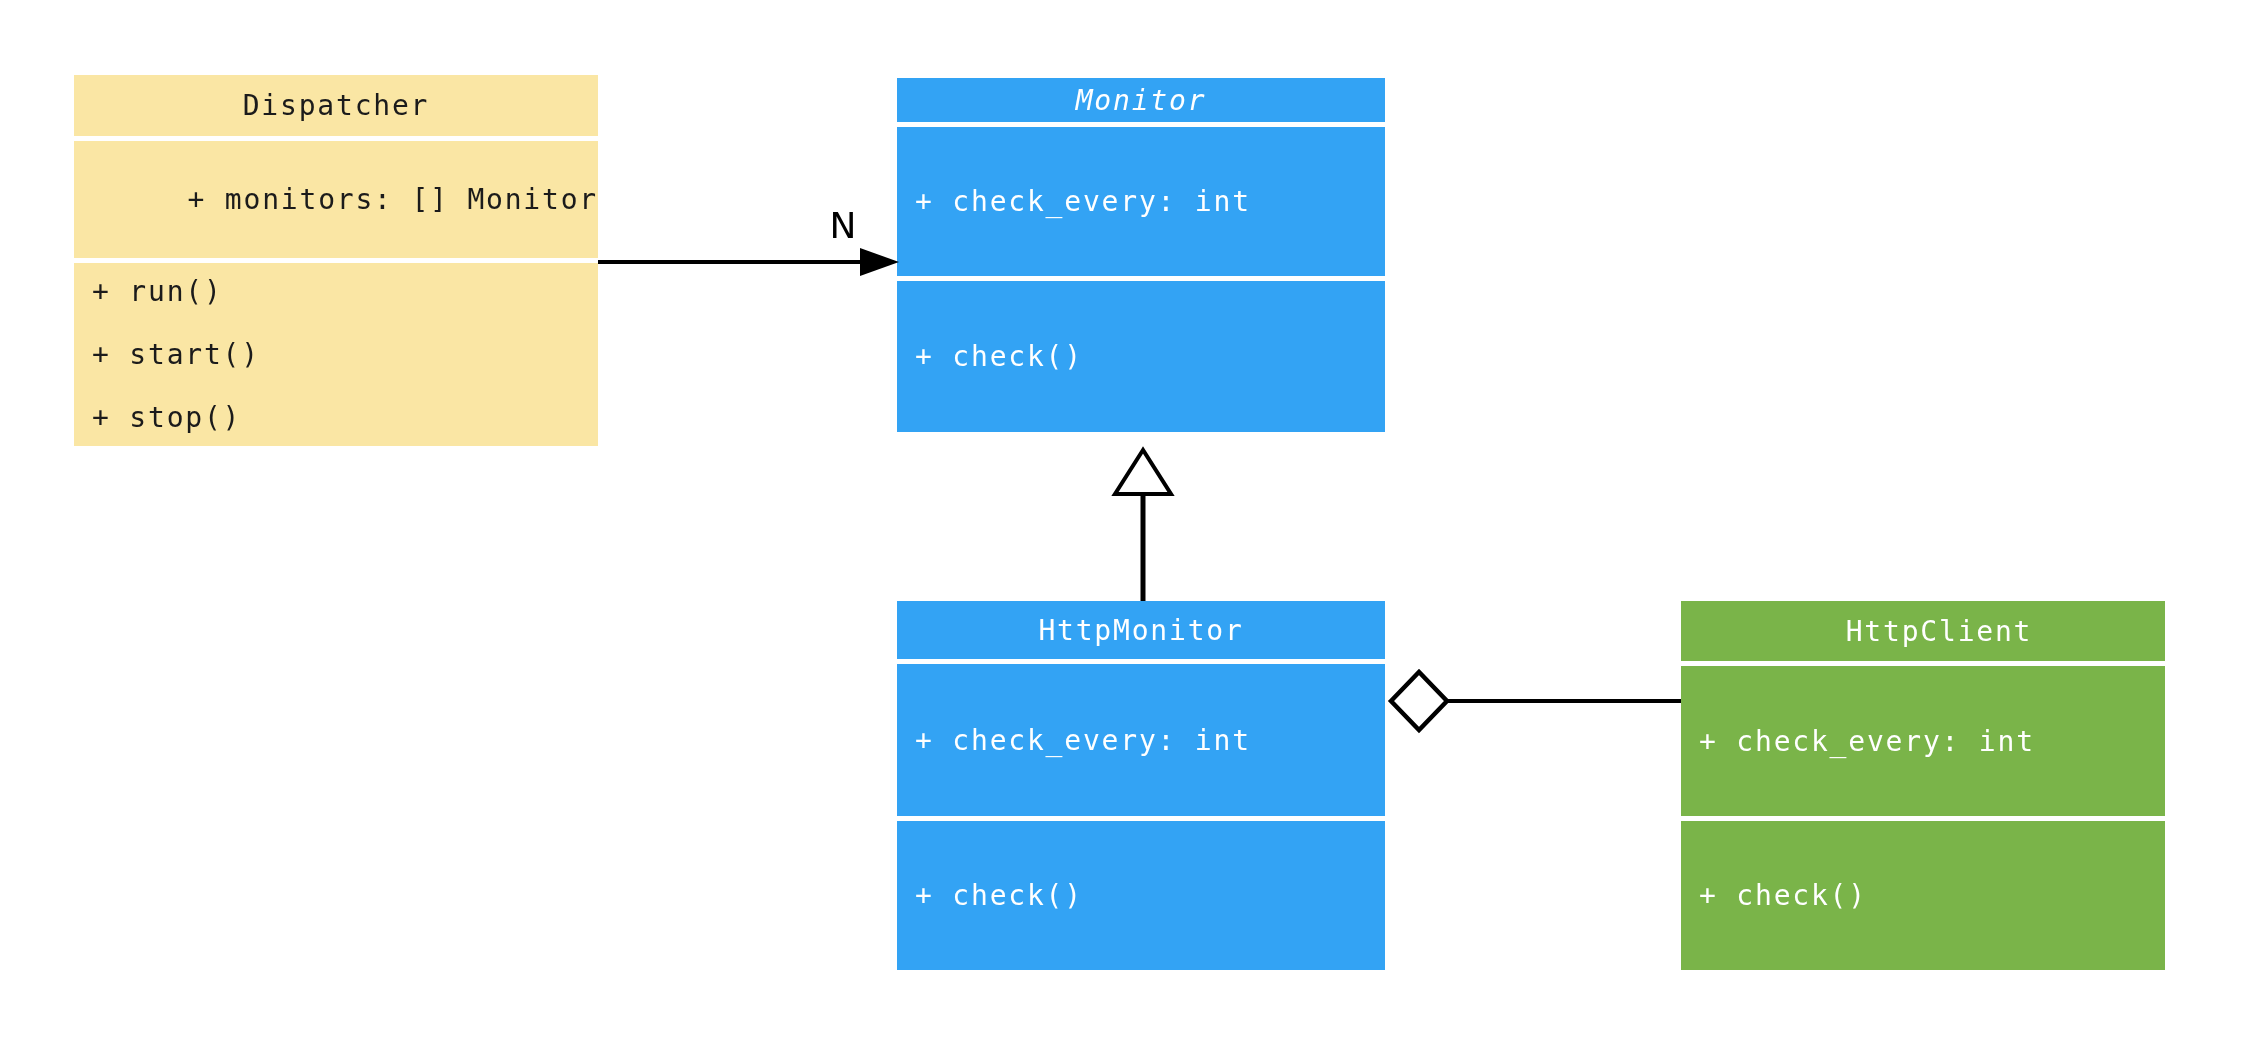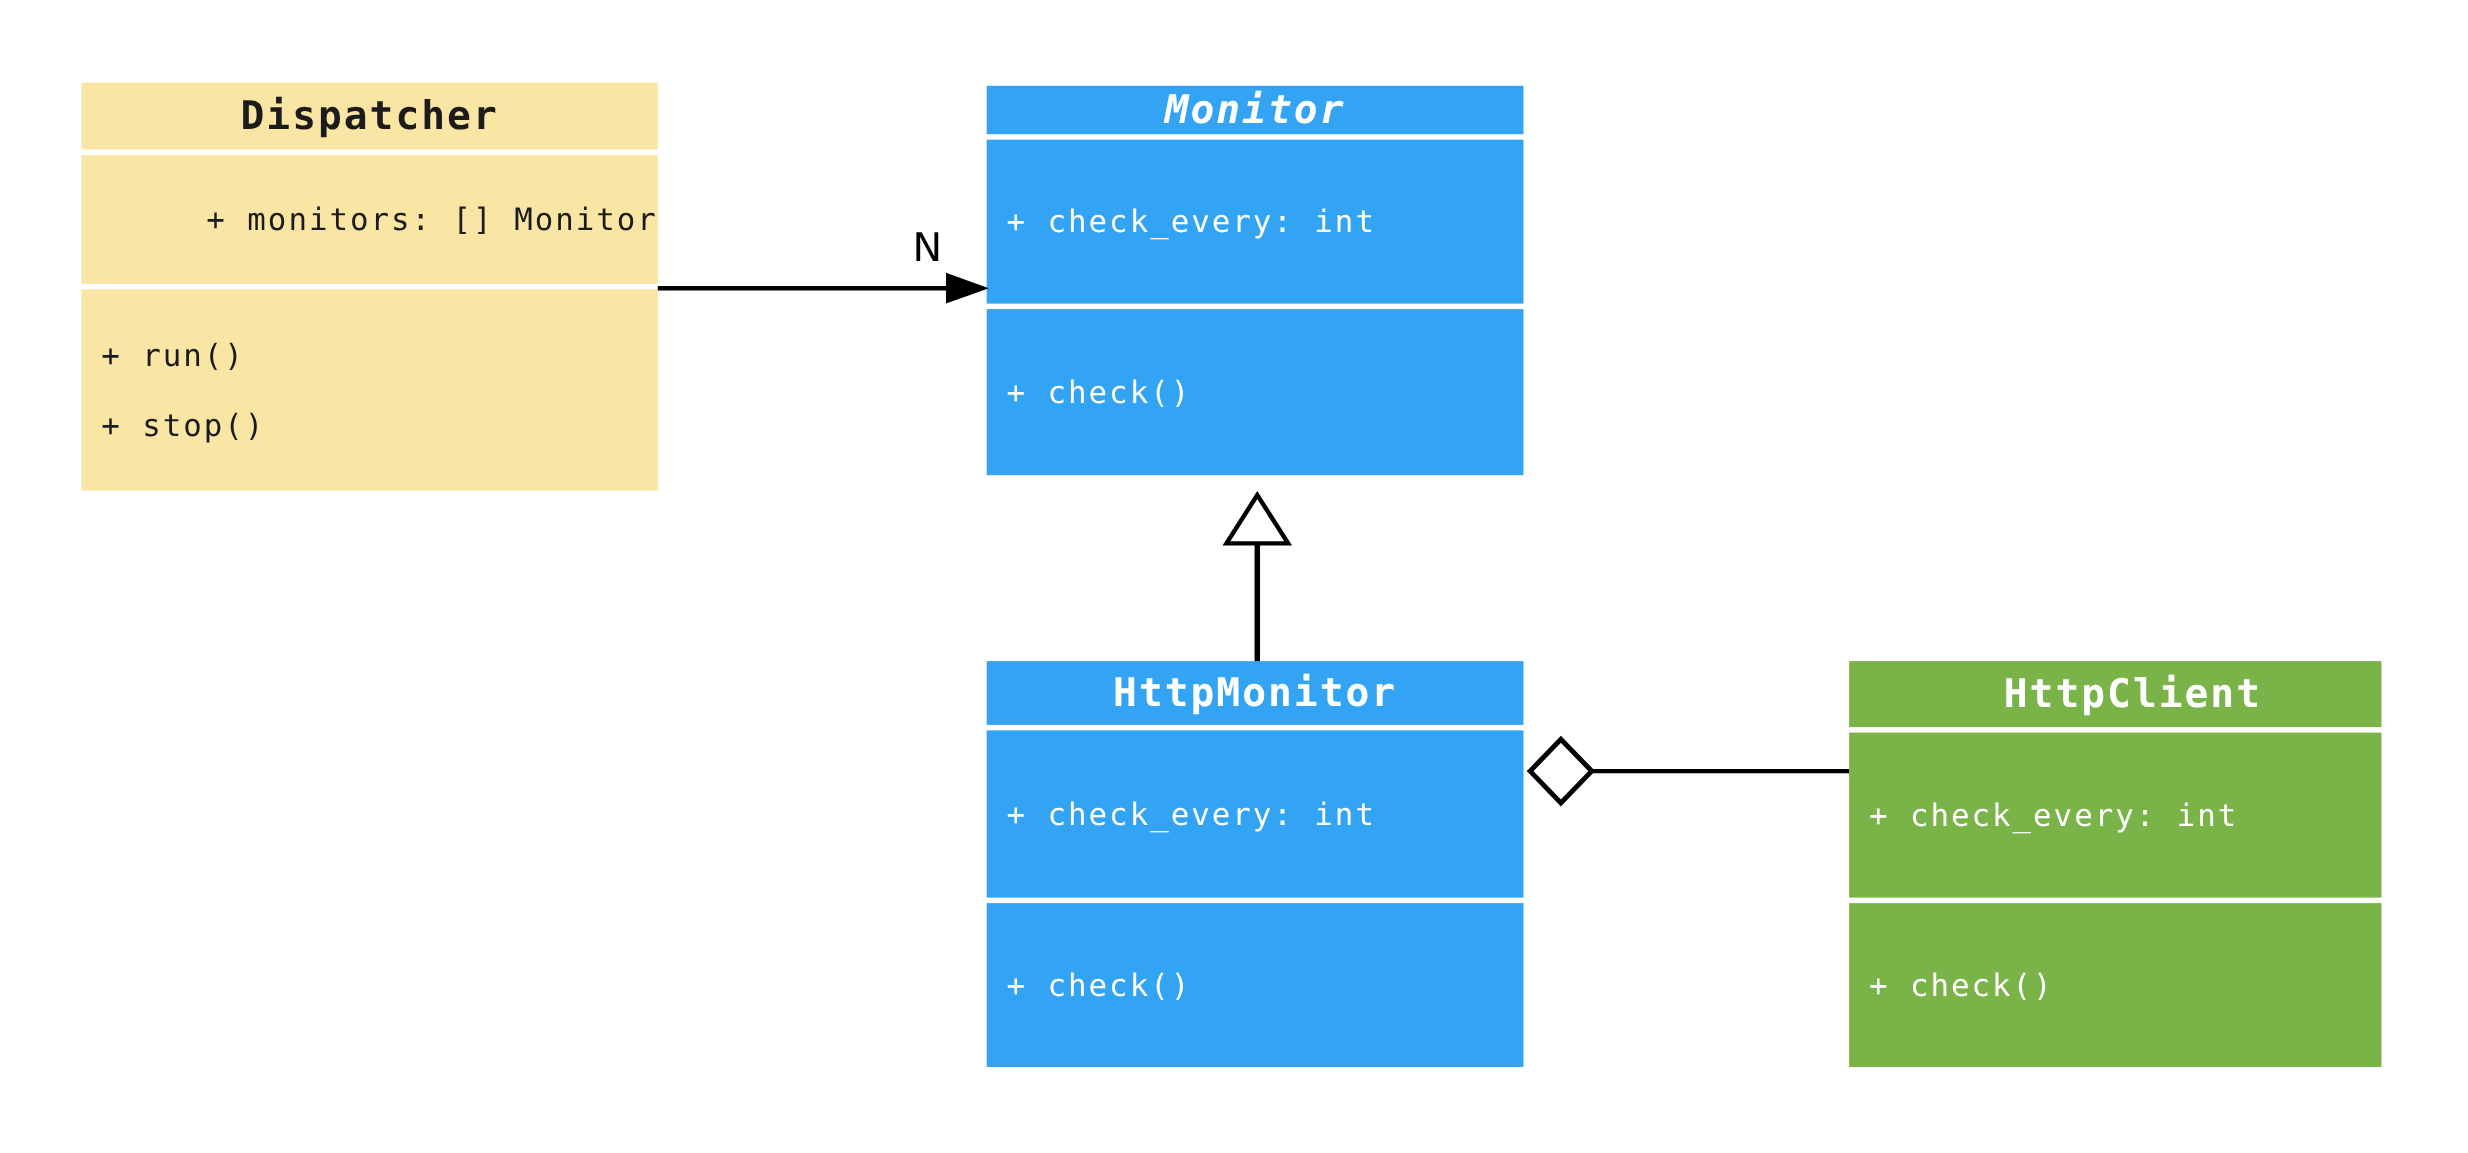--- a/index.html
+++ b/index.html
@@ -26,24 +26,23 @@
     position: absolute;
     display: flex;
     flex-direction: column;
     gap: 5px;
   }
   .compartment { width: 100%; box-sizing: border-box; }
   .c-title {
     display: flex;
     align-items: center;
     justify-content: center;
-    font-size: 36px;
+    font-size: 28px;
     letter-spacing: 1.8px;
     white-space: nowrap;
-    font-weight: bold;
   }
   .c-body {
     display: flex;
     flex-direction: column;
     justify-content: center;
     padding-left: 18px;
     font-size: 28px;
     letter-spacing: 1.8px;
     line-height: 35px;
     white-space: nowrap;
@@ -101,20 +100,21 @@
 
   <div class="uml-class yellow" id="dispatcher">
     <div class="compartment c-title">
       <span>Dispatcher</span>
     </div>
     <div class="compartment c-body c-attrs">
       <div>+ monitors: [] Monitor</div>
     </div>
     <div class="compartment c-body c-methods">
       <div>+ run()</div>
+      <div>+ start()</div>
       <div>+ stop()</div>
     </div>
   </div>
 
   <div class="uml-class blue abstract" id="monitor">
     <div class="compartment c-title">
       <span>Monitor</span>
     </div>
     <div class="compartment c-body c-attrs">
       <div>+ check_every: int</div>

